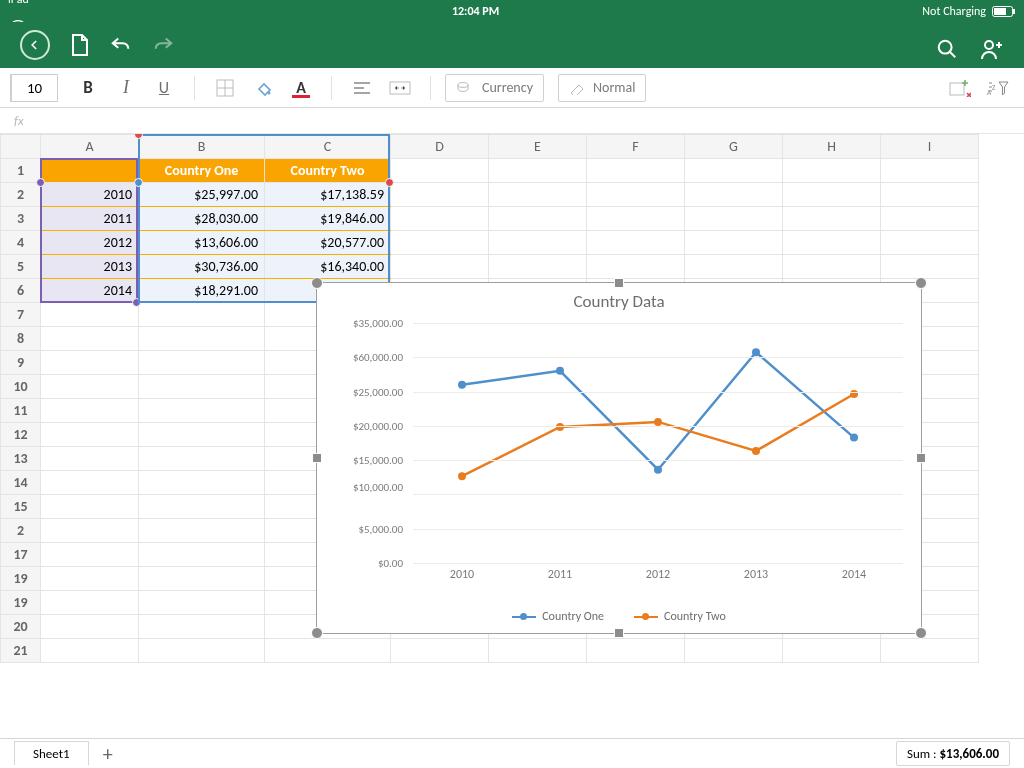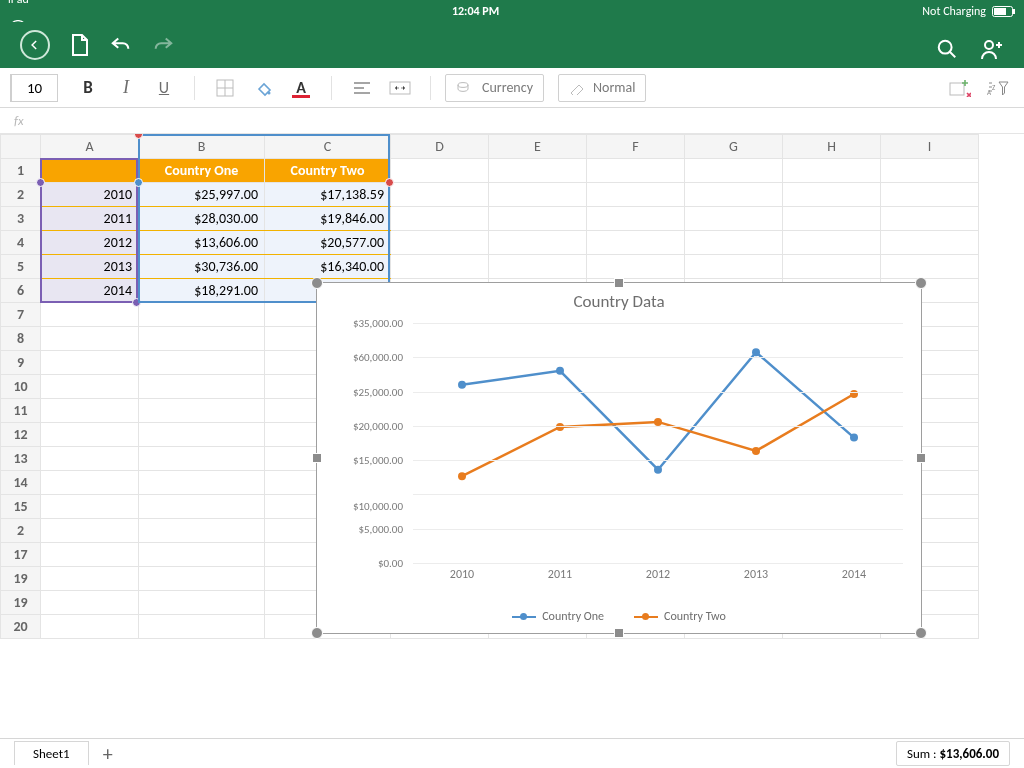--- a/index.html
+++ b/index.html
@@ -465,39 +465,51 @@
           <td class="cell" style=""></td>
           <td class="cell" style=""></td>
           <td class="cell" style=""></td>
           <td class="cell" style=""></td>
           <td class="cell" style=""></td>
           <td class="cell" style=""></td>
           <td class="cell" style=""></td>
           <td class="cell" style=""></td>
           <td class="cell" style=""></td>
         </tr>
+        <tr>
+          <th class="rowhead">21</th>
+          <td class="cell" style=""></td>
+          <td class="cell" style=""></td>
+          <td class="cell" style=""></td>
+          <td class="cell" style=""></td>
+          <td class="cell" style=""></td>
+          <td class="cell" style=""></td>
+          <td class="cell" style=""></td>
+          <td class="cell" style=""></td>
+          <td class="cell" style=""></td>
+        </tr>
       </tbody>
     </table>
 
   <div style="position:absolute; left:40px; top:24px; width:98px; height:145px; border:2px solid #7b5fb3; pointer-events:none;"></div>
   <div class="rng-handle" style="background:#7b5fb3; left:36px; top:44px;"></div>
   <div class="rng-handle" style="background:#7b5fb3; left:132px; top:164px;"></div>
 
   <div style="position:absolute; left:138px; top:0px; width:252px; height:169px; border:2px solid #4f8fcb; pointer-events:none;"></div>
   <div class="rng-handle" style="background:#d84b4b; left:134px; top:-4px;"></div>
   <div class="rng-handle" style="background:#4f8fcb; left:134px; top:44px;"></div>
   <div class="rng-handle" style="background:#d84b4b; left:385px; top:44px;"></div>
   <div class="rng-handle" style="background:#4f8fcb; left:385px; top:164px;"></div>
 
   <div class="chart-box">
     <div class="chart-title">Country Data</div>
     <div class="yaxis" id="yaxis">
         <span class="ylab" style="top: 240px;">$0.00</span>
         <span class="ylab" style="top: 205.714px;">$5,000.00</span>
-        <span class="ylab" style="top: 183px;">$10,000.00</span>
+        <span class="ylab" style="top: 164px;">$10,000.00</span>
         <span class="ylab" style="top: 137.143px;">$15,000.00</span>
         <span class="ylab" style="top: 102.857px;">$20,000.00</span>
         <span class="ylab" style="top: 68.5714px;">$25,000.00</span>
         <span class="ylab" style="top: 34.2857px;">$60,000.00</span>
         <span class="ylab" style="top: 0px;">$35,000.00</span>
       </div>
     <div class="plot" id="plot">
       <svg class="series" id="series-svg">
           <path d="M49,61.73485714285715 L147,47.794285714285735 L245,146.70171428571427 L343,29.238857142857142 L441,114.57600000000001" fill="none" stroke="#4f8fcb" stroke-width="2.5"></path>
           <circle cx="49" cy="61.73485714285715" r="4" fill="#4f8fcb"></circle>

